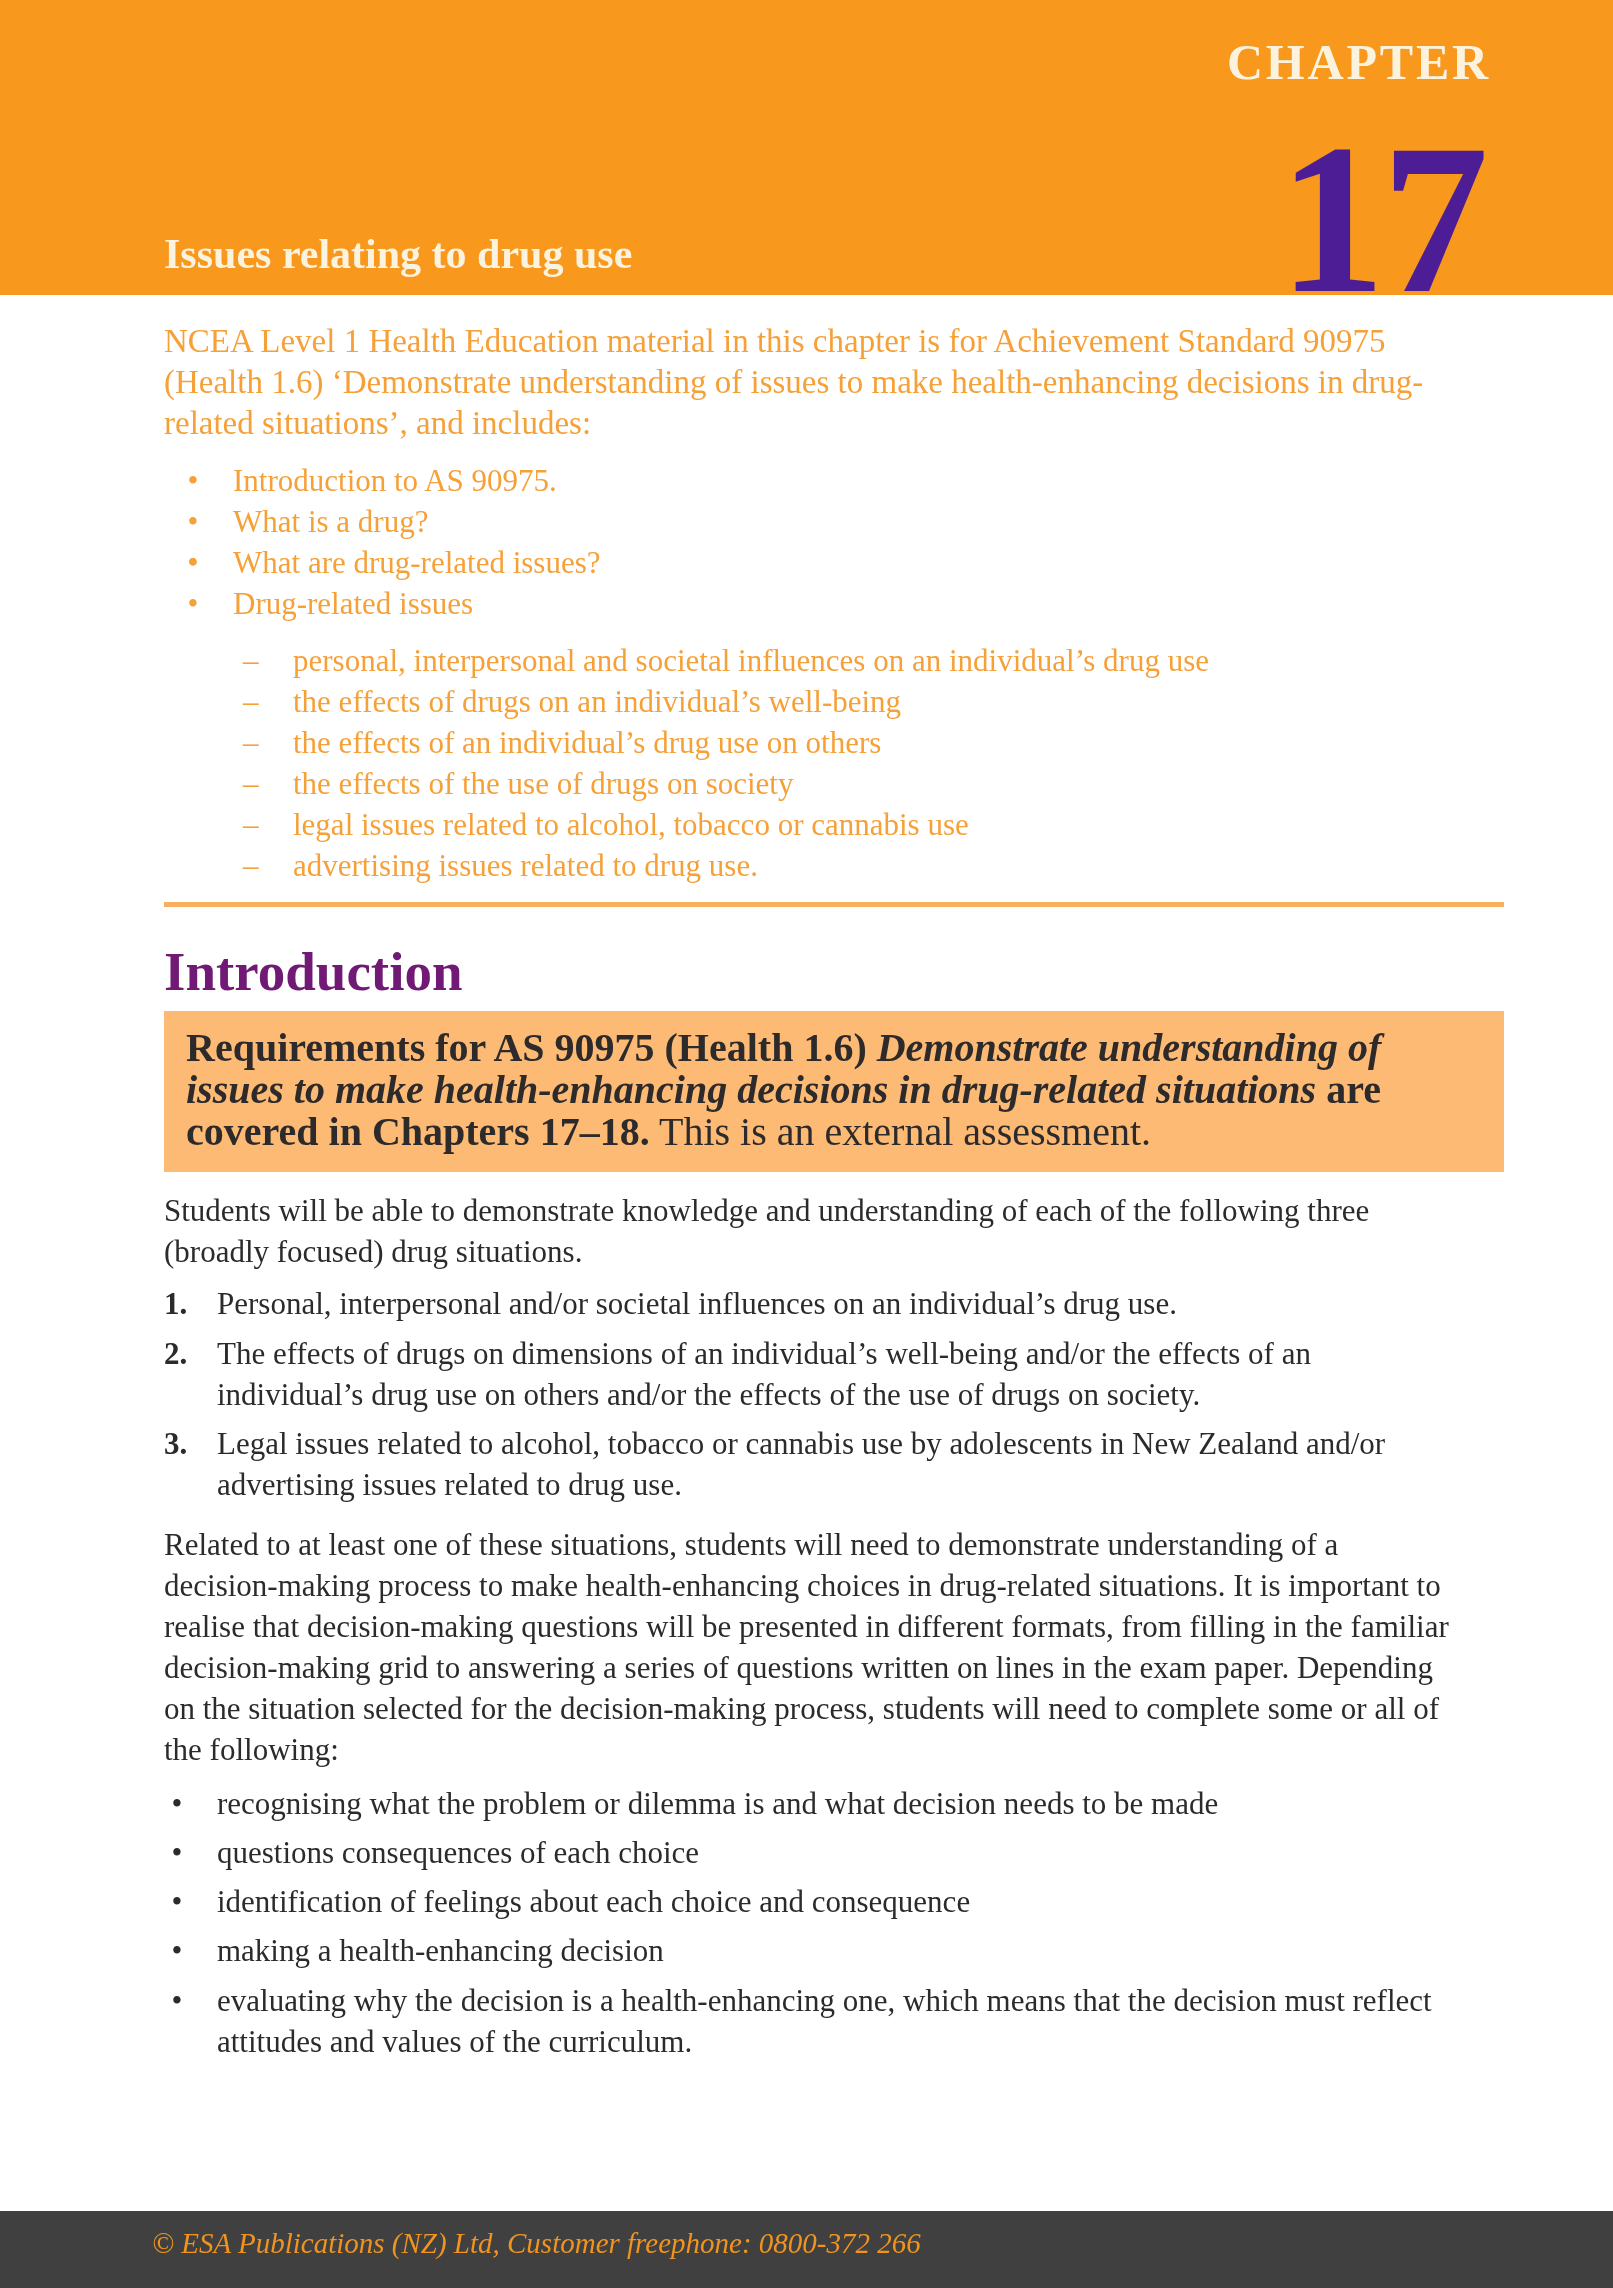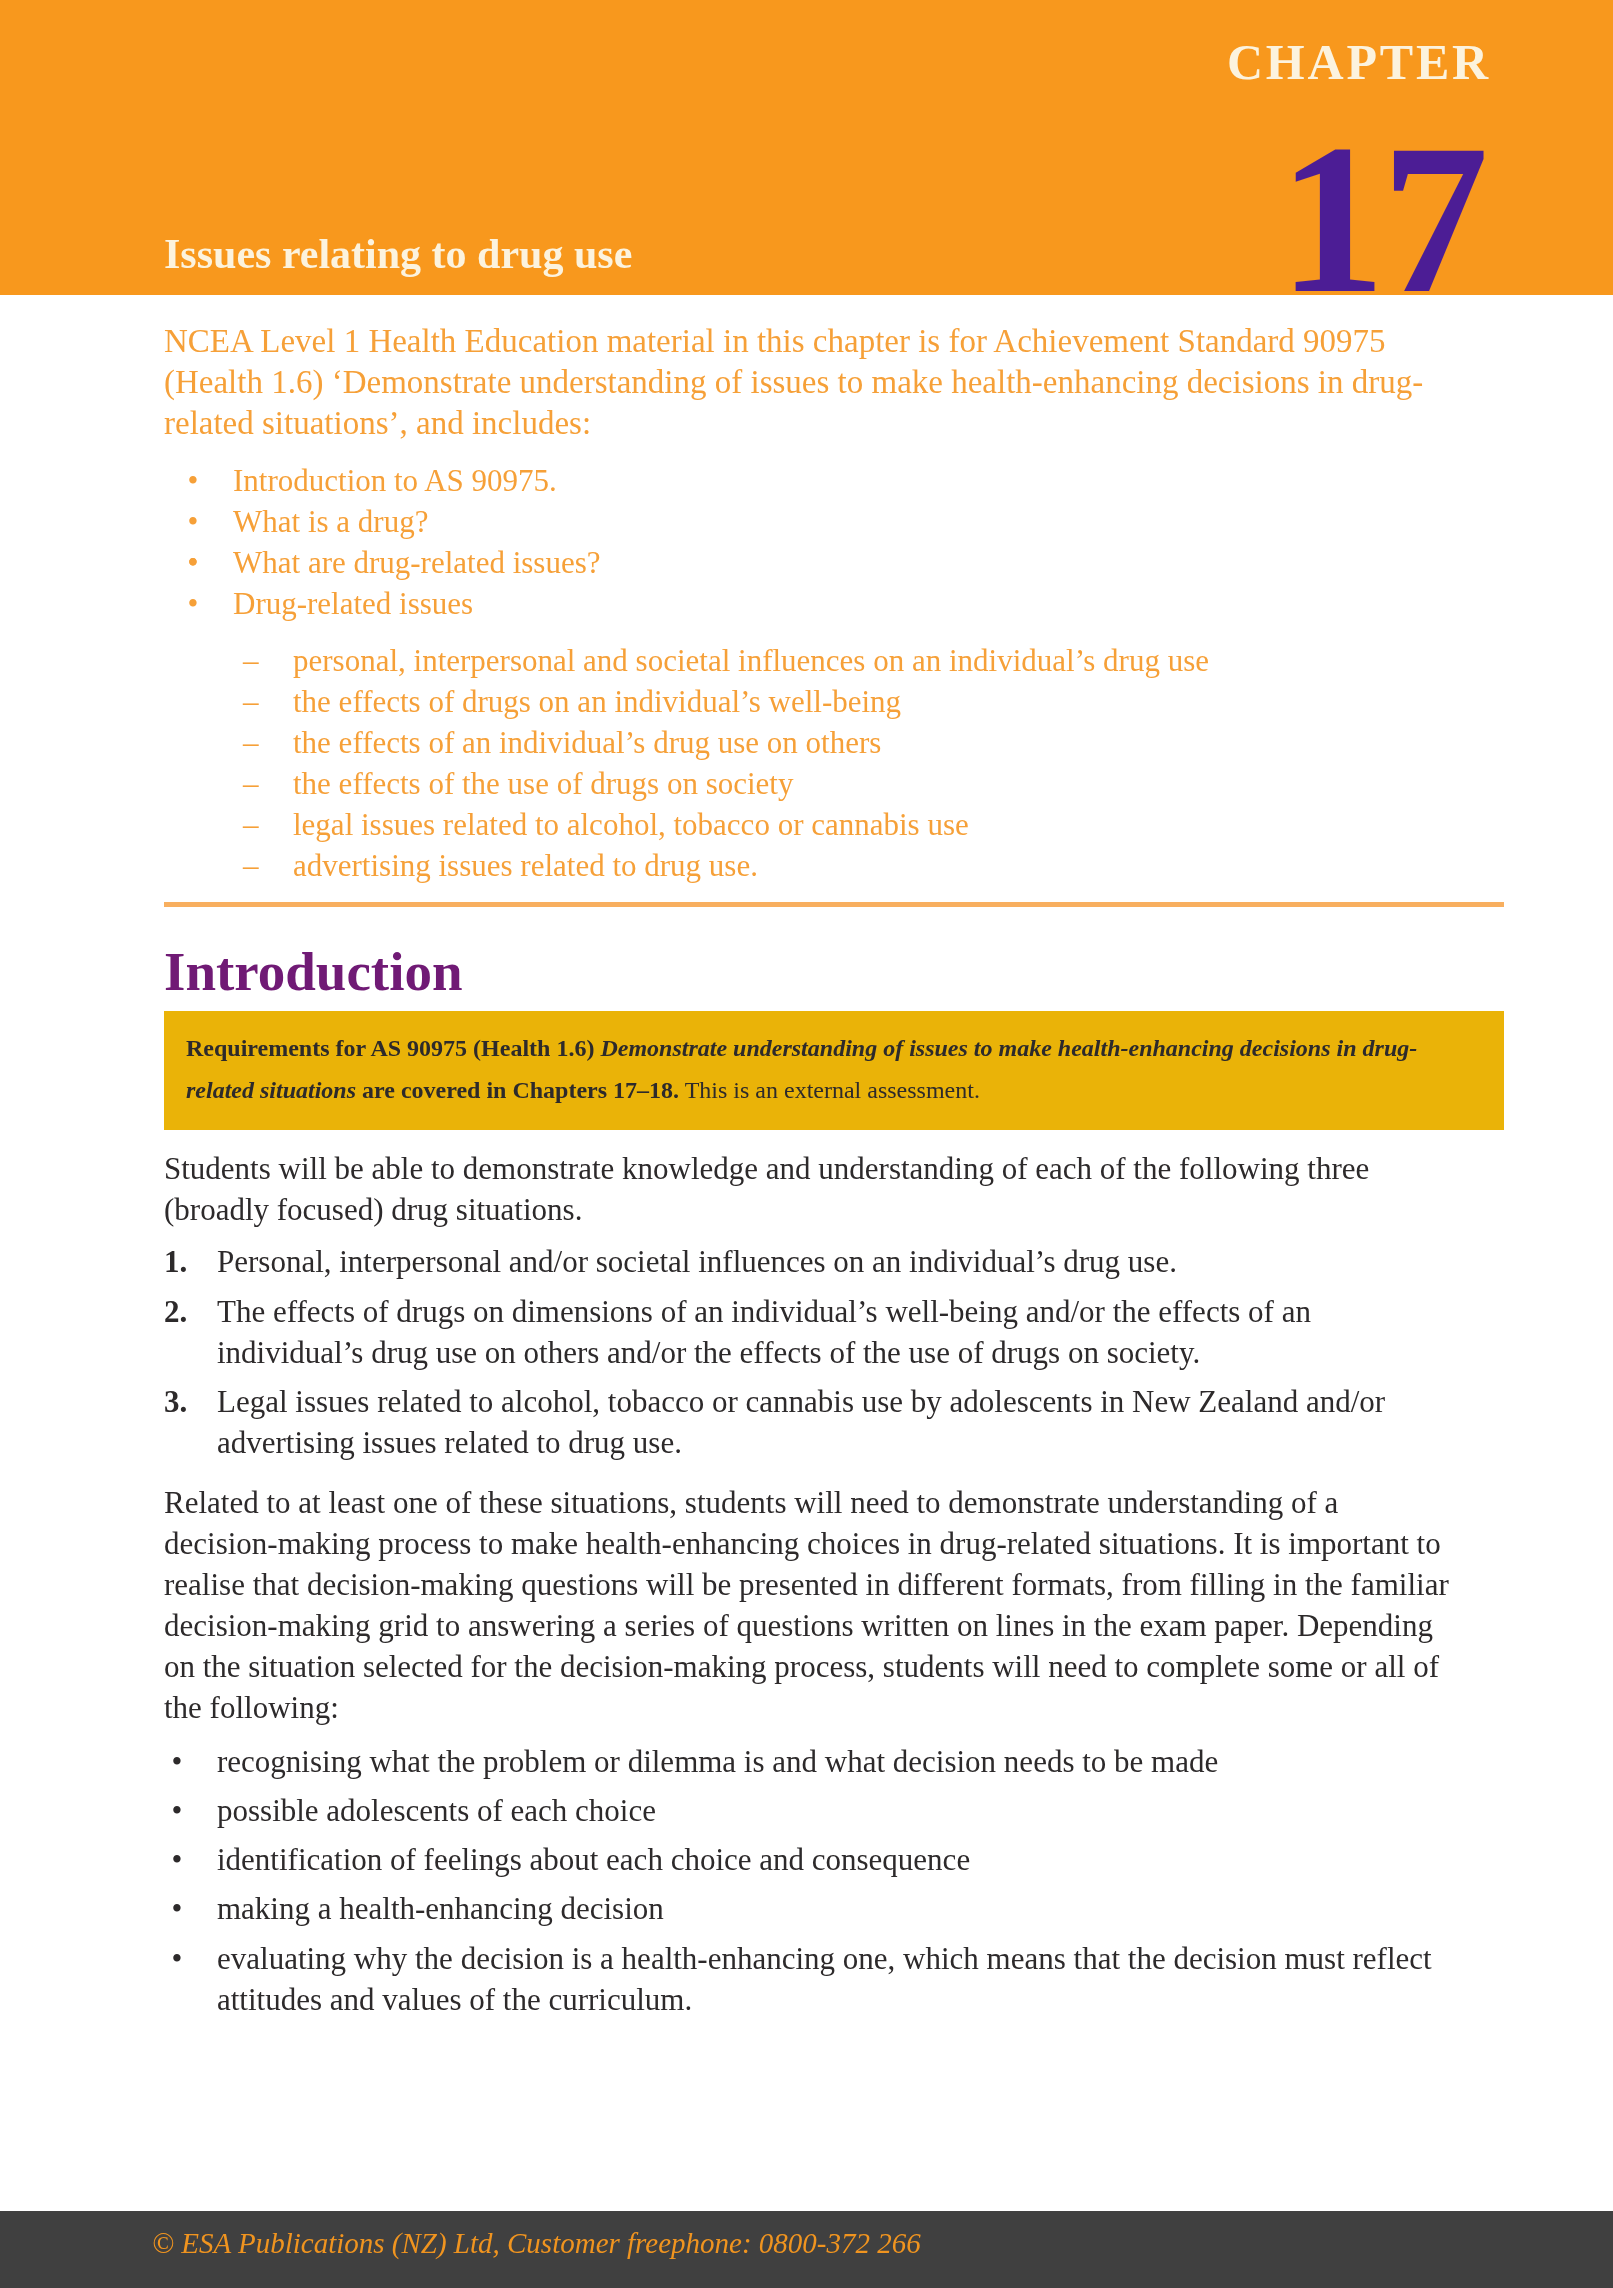--- a/index.html
+++ b/index.html
@@ -35,22 +35,22 @@
   .orange-sublist{color:#F6A038;font-size:31px;line-height:41px;width:1311px;}
   .orange-sublist li{position:relative;padding-left:113px;}
   .orange-sublist .marker{position:absolute;left:63px;}
   .orange-sublist .marker::before{content:"–";}
   .rule{border:none;height:4.6px;width:1340px;background:#F8AF5F;margin:11px 0 0 0;}
   .section-heading{
     margin:33px 0 8px 0;color:#701a75;
     font-size:55px;font-weight:bold;line-height:1.15;
   }
   .reqbox{
-    width:1296px;background:#eab308;padding:16.6px 22px 18.5px 22px;
-    font-size:24px;line-height:42px;color:#2d2a2b;
+    width:1296px;background:#fdba74;padding:16.6px 22px 18.5px 22px;
+    font-size:40px;line-height:42px;color:#2d2a2b;
   }
   .bold{font-weight:bold;}
   .bold-italic{font-weight:bold;font-style:italic;}
   .body-para{margin:18.5px 0 0 0;width:1292px;font-size:31px;line-height:41px;}
   .num-list{margin:11px 0 0 0;width:1292px;font-size:31px;line-height:41px;}
   .num-list li{position:relative;padding-left:53px;margin-top:8.3px;}
   .num-list .num{position:absolute;left:0;font-weight:bold;}
   .black-list{margin:13px 0 0 0;width:1311px;font-size:31px;line-height:41px;}
   .black-list li{position:relative;padding-left:53px;margin-top:8.3px;}
   .black-list .marker{position:absolute;left:7.4px;}
@@ -169,21 +169,21 @@
   <ul class="black-list">
 
       <li>
         <span class="marker"></span>
         <span>recognising what the problem or dilemma is and what decision needs to be made</span>
       </li>
 
 
       <li>
         <span class="marker"></span>
-        <span>possible adolescents of each choice</span>
+        <span>questions consequences of each choice</span>
       </li>
 
       <li>
         <span class="marker"></span>
         <span>identification of feelings about each choice and consequence</span>
       </li>
 
       <li>
         <span class="marker"></span>
         <span>making a health-enhancing decision</span>

